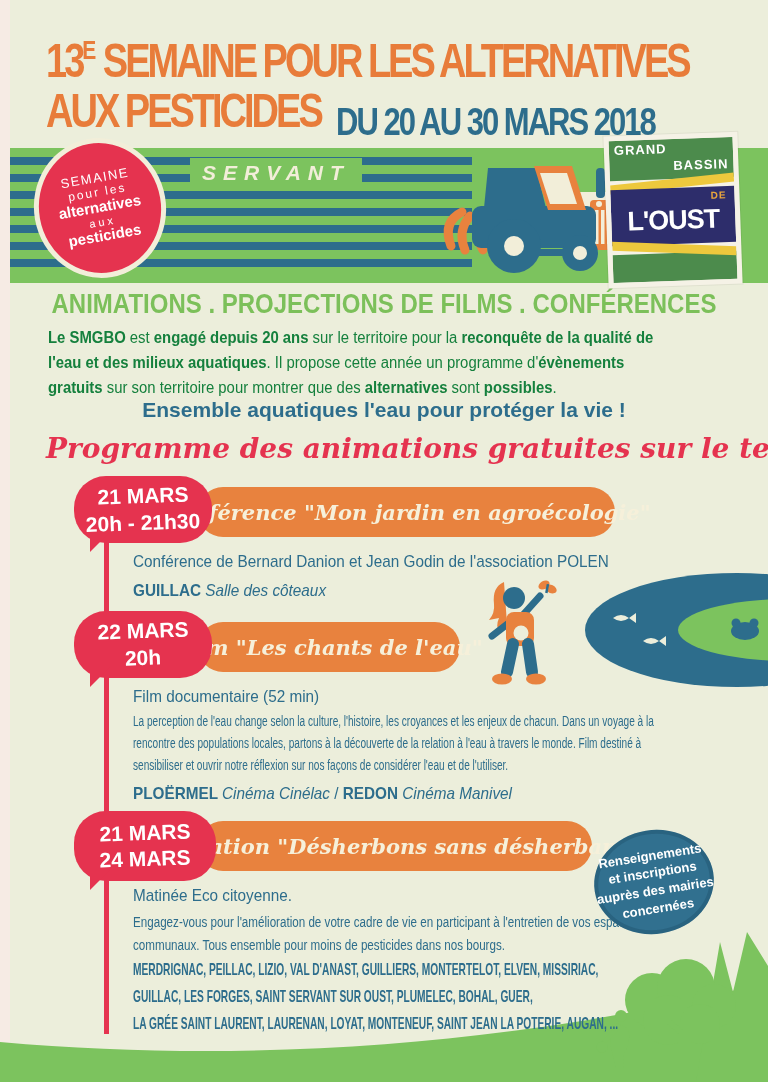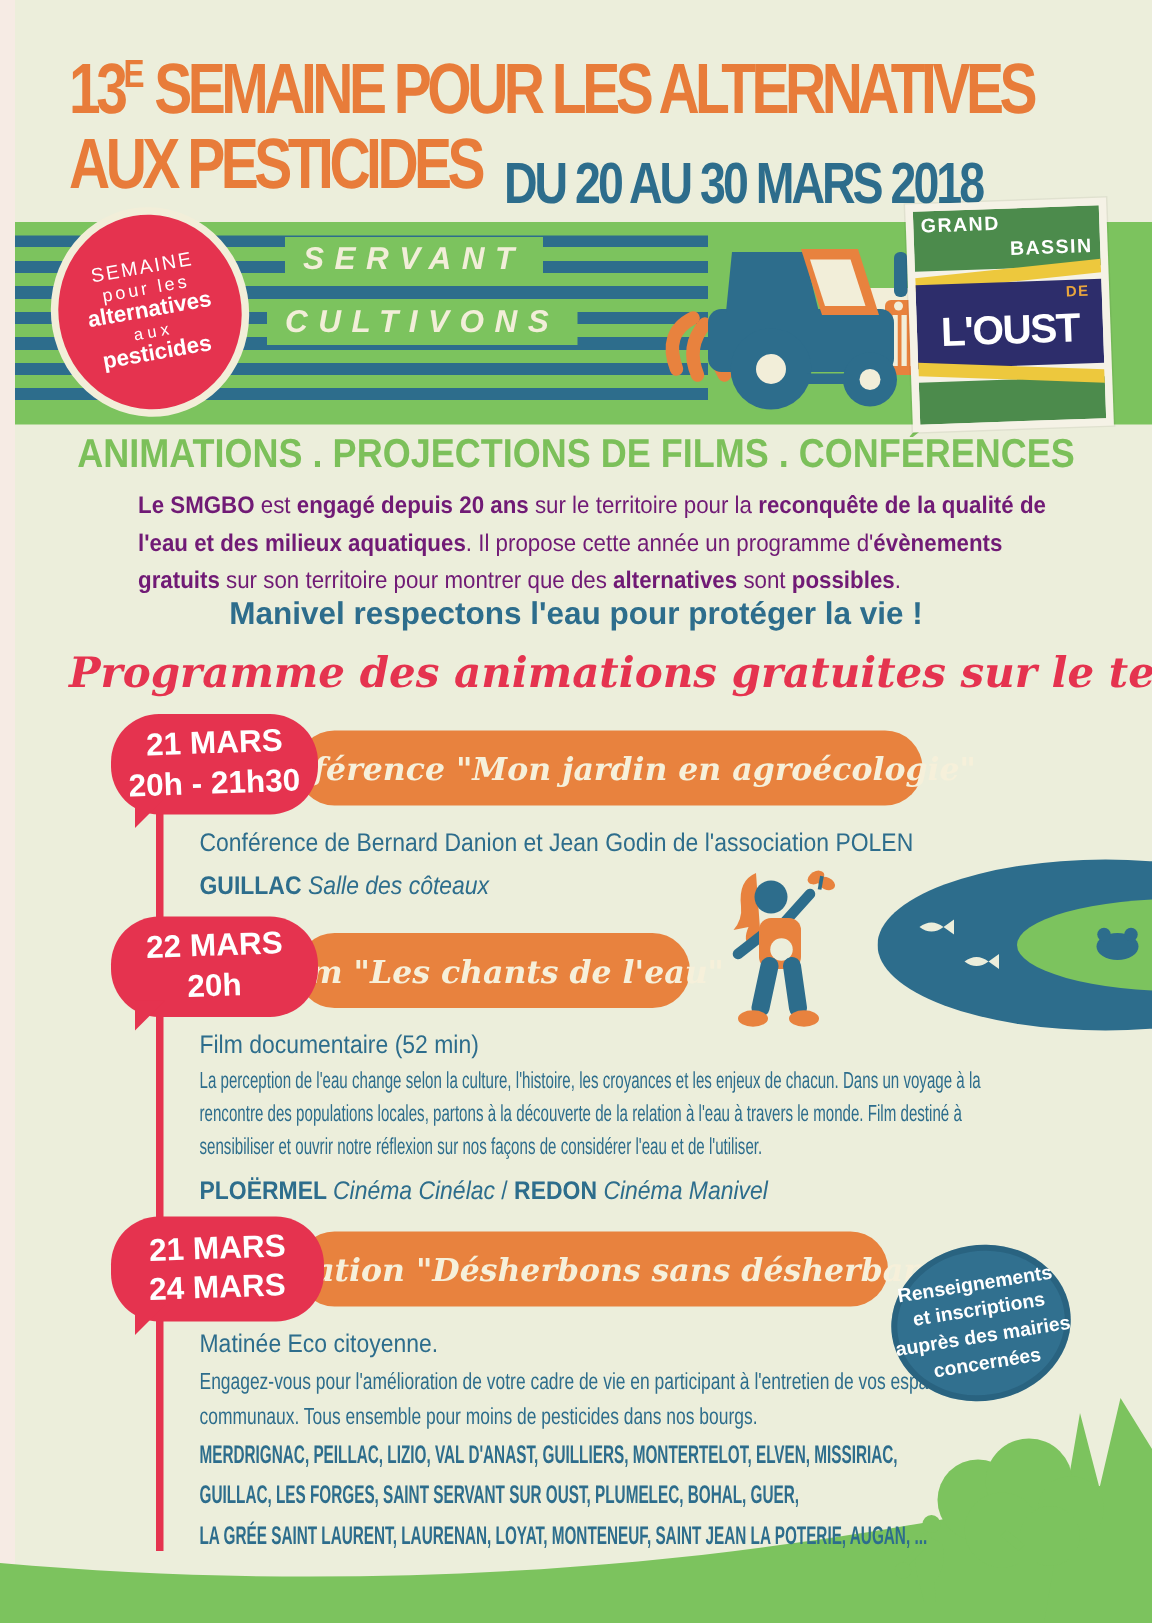--- a/index.html
+++ b/index.html
@@ -43,21 +43,21 @@
   .lg-yellow{height:9px;background:#edc83d;transform:skewY(-4deg);}
   .lg-yellow2{height:9px;background:#edc83d;transform:skewY(4deg);}
   .lg-blue{height:56px;background:#2d2d6b;position:relative;color:#ffffff;}
   .lg-de{position:absolute;right:8px;top:3px;color:#e8a53d;font-size:10px;font-weight:bold;letter-spacing:1px;}
   .lg-oust{position:absolute;left:0;right:0;top:17px;text-align:center;font-size:27px;font-weight:bold;letter-spacing:-1px;}
   .lg-g2{flex:1;background:#4c8b4c;}
 
   
   .subtitle{position:absolute;left:24px;top:288px;width:720px;text-align:center;color:#7cc05a;
             font-weight:bold;font-size:24px;white-space:nowrap;transform:scaleY(1.12);transform-origin:center top;}
-  .intro{position:absolute;left:48px;top:325px;color:#701a75;font-size:16px;line-height:25px;margin-left:44px;}
+  .intro{position:absolute;left:48px;top:325px;color:#15803d;font-size:16px;line-height:25px;}
   .iline{white-space:nowrap;transform:scaleX(0.93);transform-origin:left center;}
   .b{font-weight:bold;} .i{font-style:italic;}
   .tagline{position:absolute;left:24px;top:398px;width:720px;text-align:center;color:#2d6d8c;
            font-weight:bold;font-size:21px;}
 
   .program{position:absolute;left:46px;top:432px;color:#e5334f;white-space:nowrap;
            font-family:"DejaVu Serif",serif;font-style:italic;font-weight:bold;font-size:28px;}
 
   
   .timeline{position:absolute;left:104px;top:508px;width:5px;height:526px;background:#e5334f;z-index:1;}
@@ -118,21 +118,20 @@
 
     <div class="week-badge">
       <div class="wb1">SEMAINE</div>
       <div class="wb2">pour les</div>
       <div class="wb3">alternatives</div>
       <div class="wb4">aux</div>
       <div class="wb5">pesticides</div>
     </div>
 
     <div class="slogan w1">SERVANT</div>
-    <div class="slogan w2">CULTIVONS</div>
 
     <svg class="tractor" width="195" height="122" viewBox="0 0 195 122">
       <g stroke="#e8823e" stroke-width="9" fill="none" stroke-linecap="round">
         <path d="M32,58 q-20,10 -11,34"></path>
         <path d="M40,62 q-13,15 -5,34"></path>
         <path d="M48,64 q-4,17 5,32"></path>
       </g>
       <rect x="150" y="38" width="30" height="26" fill="#f2eed9"></rect>
       <rect x="166" y="14" width="9" height="30" rx="4" fill="#2d6d8c"></rect>
       <rect x="160" y="46" width="28" height="50" rx="4" fill="#e8823e"></rect>
@@ -172,21 +171,21 @@
     </div>
   </div>
 
   <div class="subtitle">ANIMATIONS . PROJECTIONS DE FILMS . CONFÉRENCES</div>
 
   <div class="intro">
     <div class="iline"><span class="b">Le SMGBO</span><span> est </span><span class="b">engagé depuis 20 ans</span><span> sur le territoire pour la </span><span class="b">reconquête de la qualité de</span></div>
     <div class="iline"><span class="b">l'eau et des milieux aquatiques</span><span>. Il propose cette année un programme d'</span><span class="b">évènements</span></div>
     <div class="iline"><span class="b">gratuits</span><span> sur son territoire pour montrer que des </span><span class="b">alternatives</span><span> sont </span><span class="b">possibles</span><span>.</span></div>
   </div>
-  <div class="tagline">Manivel respectons l'eau pour protéger la vie !</div>
+  <div class="tagline">Ensemble aquatiques l'eau pour protéger la vie !</div>
 
   <div class="program">Programme des animations gratuites sur le territoire</div>
 
   <div class="timeline"></div>
 
   <div class="pill p1">
     <div>21 MARS</div>
     <div>20h - 21h30</div>
   </div>
   <div class="obanner ob1">Conférence "Mon jardin en agroécologie"</div>

